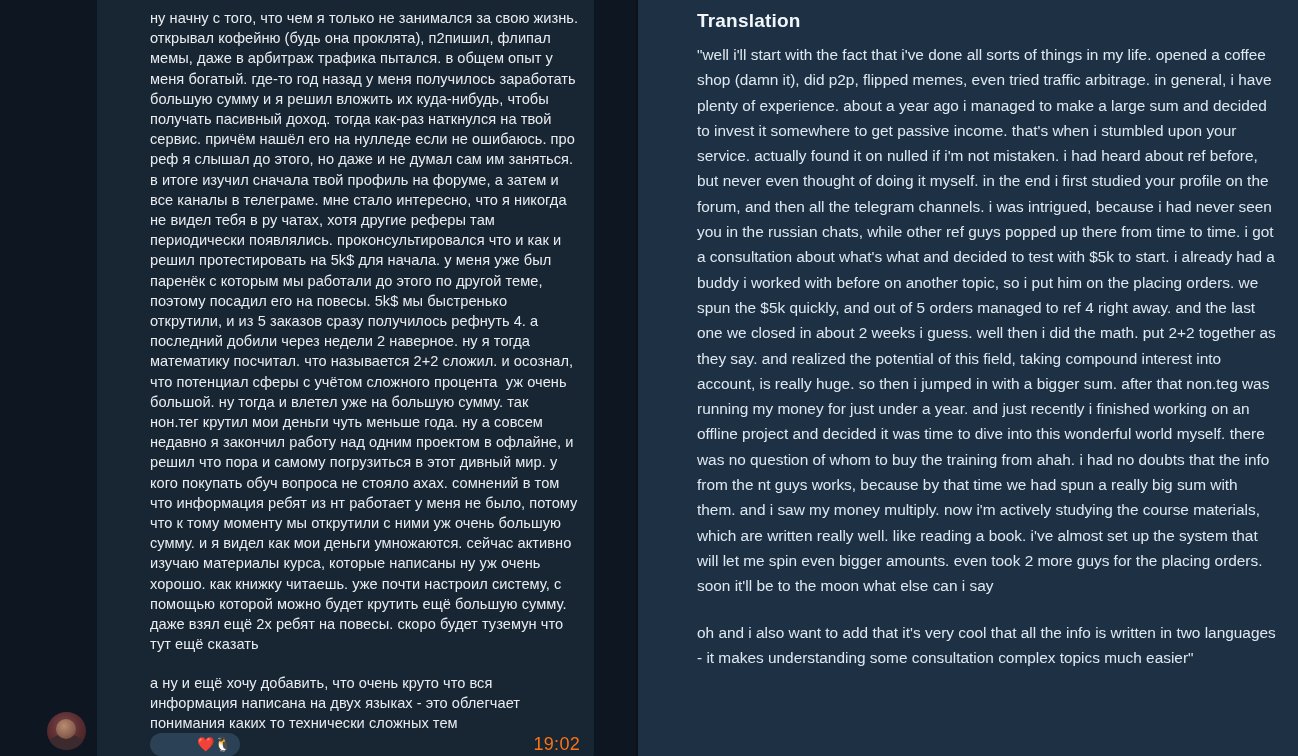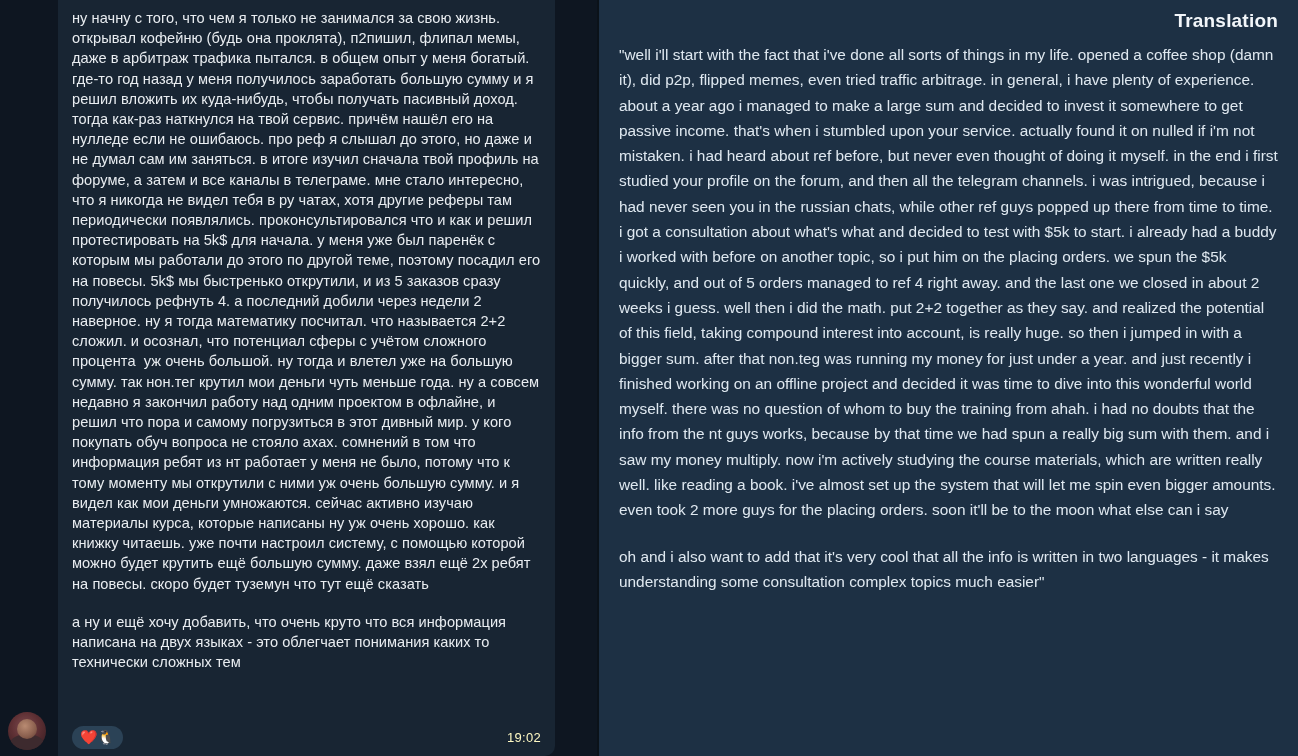--- a/index.html
+++ b/index.html
@@ -1,15 +1,15 @@
 <!DOCTYPE html>
 <html><head>
 <meta charset="utf-8">
 <style>
-  * { box-sizing: border-box; }
+  * { box-sizing: border-box; padding-left: 39px; }
   html, body {
     margin: 0; padding: 0;
     width: 1298px; height: 756px;
     overflow: hidden;
     background: #0e1621;
     font-family: "Liberation Sans", sans-serif;
   }
   .screen {
     position: relative;
     width: 1298px; height: 756px;
@@ -94,40 +94,40 @@
     background: #2b4256;
     border-radius: 13px;
     padding: 3px 8px;
     height: 23px;
   }
   .reaction-emoji {
     font-size: 14px;
     line-height: 14px;
   }
   .msg-time {
-    color: #fef9c3;
-    font-size: 13px;
+    color: #f97316;
+    font-size: 18px;
     letter-spacing: .3px;
   }
 
   
   .right-pane {
     position: relative;
     flex: 1 1 auto;
     height: 756px;
     background: #1d3044;
     border-left: 2px solid #0b1219;
     padding: 8px 20px 10px 20px;
     overflow: hidden;
   }
   .translation-title {
     color: #f2f6fa;
     font-size: 19px;
     font-weight: bold;
-    text-align: right;
+    text-align: left;
     margin: 2px 0 10px 0;
     letter-spacing: .2px;
   }
   .translation-text {
     color: #dfe8f0;
     font-size: 15.4px;
     line-height: 25.3px;
     white-space: pre-wrap;
     word-wrap: break-word;
   }

